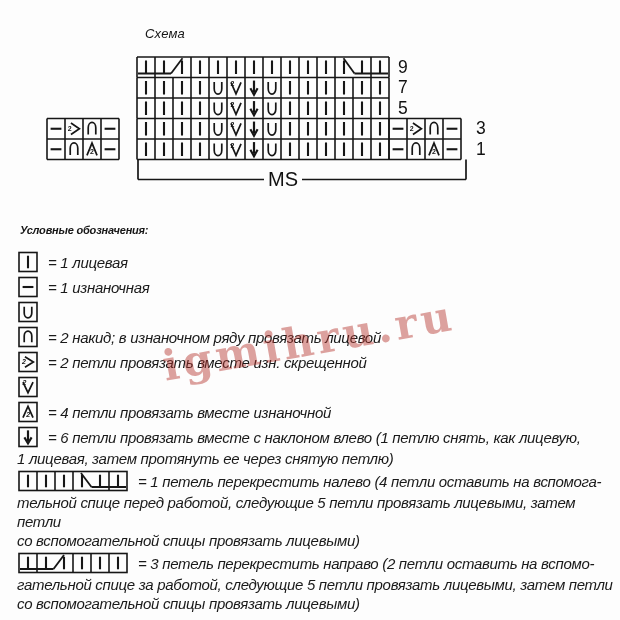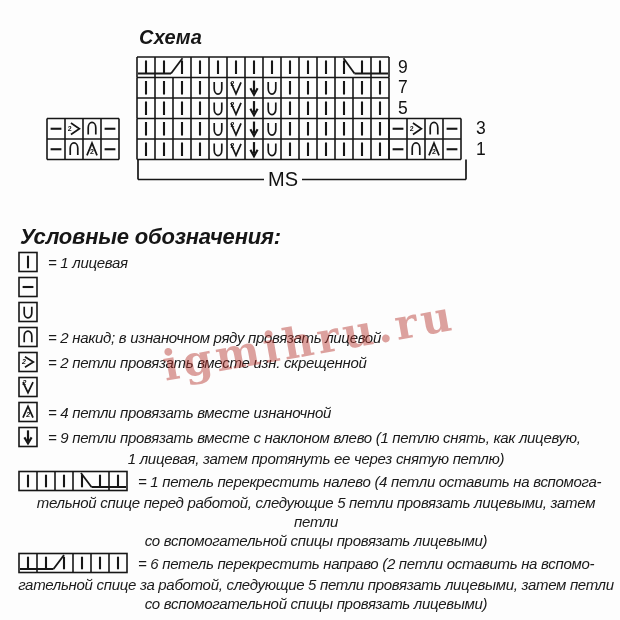--- a/index.html
+++ b/index.html
@@ -1,21 +1,21 @@
 <!DOCTYPE html>
 <html><head>
 <meta charset="utf-8">
 <style>
   html,body{margin:0;padding:0;}
   body{font-family:"Liberation Sans",sans-serif;background:#ffffff;}
   #page{position:relative;width:620px;height:620px;background:#fdfdfd;overflow:hidden;color:#161616;}
-  .chart-title{position:absolute;left:139px;top:26px;font-size:20px;font-style:italic;font-weight:bold;letter-spacing:.2px;}
+  .chart-title{position:absolute;left:145px;top:26px;font-size:13px;font-style:italic;font-weight:normal;letter-spacing:.2px;}
   #chart-svg-holder{position:absolute;left:40px;top:52px;width:480px;height:148px;}
-  .legend-heading{position:absolute;left:20px;top:224px;font-size:22px;font-style:italic;font-weight:bold;letter-spacing:-.2px;}
-  #legend{position:absolute;left:17px;top:250px;width:598px;font-style:italic;font-size:15px;letter-spacing:-.3px;line-height:19px;color:#1a1a1a;text-align:center;}
+  .legend-heading{position:absolute;left:20px;top:224px;font-size:11px;font-style:italic;font-weight:bold;letter-spacing:-.2px;}
+  #legend{position:absolute;left:17px;top:250px;width:598px;font-style:italic;font-size:15px;letter-spacing:-.3px;line-height:19px;color:#1a1a1a;}
   .leg-item{margin-bottom:1px;}
   .leg-l1{display:flex;align-items:center;gap:9px;height:24px;}
   .leg-cont{margin:0;}
   .leg-sym{display:inline-block;line-height:0;flex:0 0 auto;}
   #watermark{position:absolute;left:163px;top:342px;font-size:42px;font-weight:bold;font-family:"DejaVu Serif",serif;color:#b5332c;opacity:.45;letter-spacing:4px;transform:rotate(-10deg);transform-origin:left center;white-space:nowrap;}
   svg text{font-family:"Liberation Sans",sans-serif;}
 </style>
 </head>
 <body>
 
@@ -250,20 +250,21 @@
             </svg></span>
           <span>= 1 лицевая</span>
         </div>
       </div>
       <div class="leg-item">
         <div class="leg-l1">
           <span class="leg-sym"><svg width="22" height="24">
               <rect x="2" y="2.5" width="18" height="19" fill="none" stroke="#161616" stroke-width="1.6"></rect>
               <line x1="5.6" y1="12" x2="16.4" y2="12" stroke="#161616" stroke-width="2.1"></line>
             </svg></span>
+          <span>= 1 изнаночная</span>
         </div>
       </div>
       <div class="leg-item">
         <div class="leg-l1">
           <span class="leg-sym"><svg width="22" height="24">
               <rect x="2" y="2.5" width="18" height="19" fill="none" stroke="#161616" stroke-width="1.6"></rect>
               <path d="M7.22,6.68 V12.950000000000001 A3.78,4.94 0 0 0 14.78,12.950000000000001 V6.68" fill="none" stroke="#161616" stroke-width="1.7"></path>
             </svg></span>
         </div>
       </div>
@@ -305,21 +306,21 @@
           <span>= 4 петли провязать вместе изнаночной</span>
         </div>
       </div>
       <div class="leg-item">
         <div class="leg-l1">
           <span class="leg-sym"><svg width="22" height="24">
               <rect x="2" y="2.5" width="18" height="19" fill="none" stroke="#161616" stroke-width="1.6"></rect>
               <line x1="11" y1="5.35" x2="11" y2="16.18" stroke="#161616" stroke-width="2.2"></line>
               <polyline points="7.3999999999999995,12.38 11,18.46 14.6,12.38" fill="none" stroke="#161616" stroke-width="2.1" stroke-linejoin="miter"></polyline>
             </svg></span>
-          <span>= 9 петли провязать вместе с наклоном влево (1 петлю снять, как лицевую,</span>
+          <span>= 6 петли провязать вместе с наклоном влево (1 петлю снять, как лицевую,</span>
         </div>
         <div class="leg-cont">1 лицевая, затем протянуть ее через снятую петлю)</div>
       </div>
       <div class="leg-item">
         <div class="leg-l1">
           <span class="leg-sym"><svg width="112" height="24">
               <rect x="2" y="2.5" width="108" height="19" fill="none" stroke="#161616" stroke-width="1.6"></rect>
               <line x1="20" y1="2.5" x2="20" y2="21.5" stroke="#161616" stroke-width="1.6"></line>
               <line x1="38" y1="2.5" x2="38" y2="21.5" stroke="#161616" stroke-width="1.6"></line>
               <line x1="56" y1="2.5" x2="56" y2="21.5" stroke="#161616" stroke-width="1.6"></line>
@@ -348,20 +349,20 @@
               <line x1="92" y1="2.5" x2="92" y2="21.5" stroke="#161616" stroke-width="1.6"></line>
               <line x1="11" y1="5.73" x2="11" y2="18.27" stroke="#161616" stroke-width="2.1"></line>
               <line x1="29" y1="5.73" x2="29" y2="18.27" stroke="#161616" stroke-width="2.1"></line>
               <line x1="47" y1="5.73" x2="47" y2="18.27" stroke="#161616" stroke-width="2.1"></line>
               <line x1="65" y1="5.73" x2="65" y2="18.27" stroke="#161616" stroke-width="2.1"></line>
               <line x1="83" y1="5.73" x2="83" y2="18.27" stroke="#161616" stroke-width="2.1"></line>
               <line x1="101" y1="5.73" x2="101" y2="18.27" stroke="#161616" stroke-width="2.1"></line>
               <line x1="3" y1="18" x2="36.5" y2="18" stroke="#161616" stroke-width="1.8"></line>
               <line x1="36.5" y1="18" x2="47" y2="4" stroke="#161616" stroke-width="1.8"></line>
             </svg></span>
-          <span>= 6 петель перекрестить направо (2 петли оставить на вспомо-</span>
+          <span>= 3 петель перекрестить направо (2 петли оставить на вспомо-</span>
         </div>
         <div class="leg-cont">гательной спице за работой, следующие 5 петли провязать лицевыми, затем петли</div>
         <div class="leg-cont">со вспомогательной спицы провязать лицевыми)</div>
       </div>
     </div>
   <div id="watermark" style="color: rgb(181, 51, 44);">igmihru.ru</div>
 </div>
 
 </body></html>

